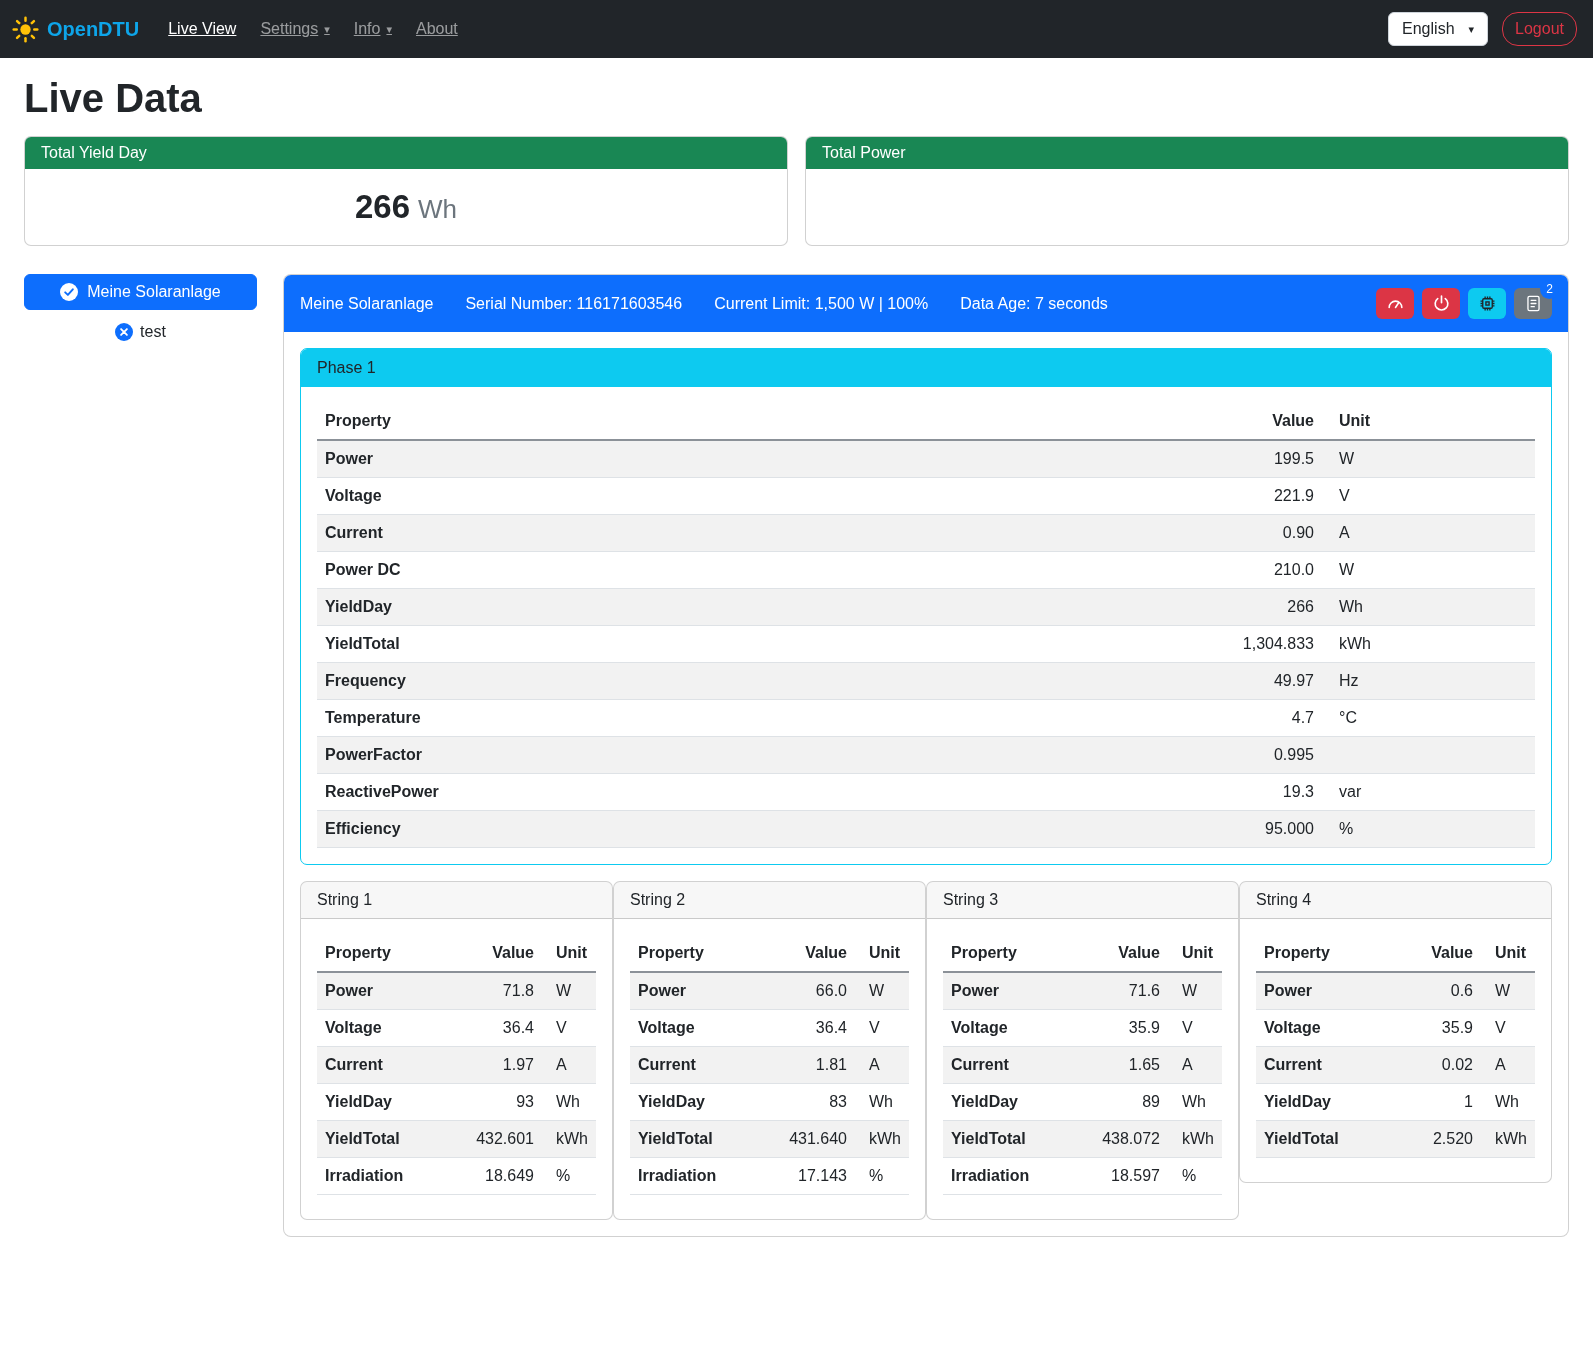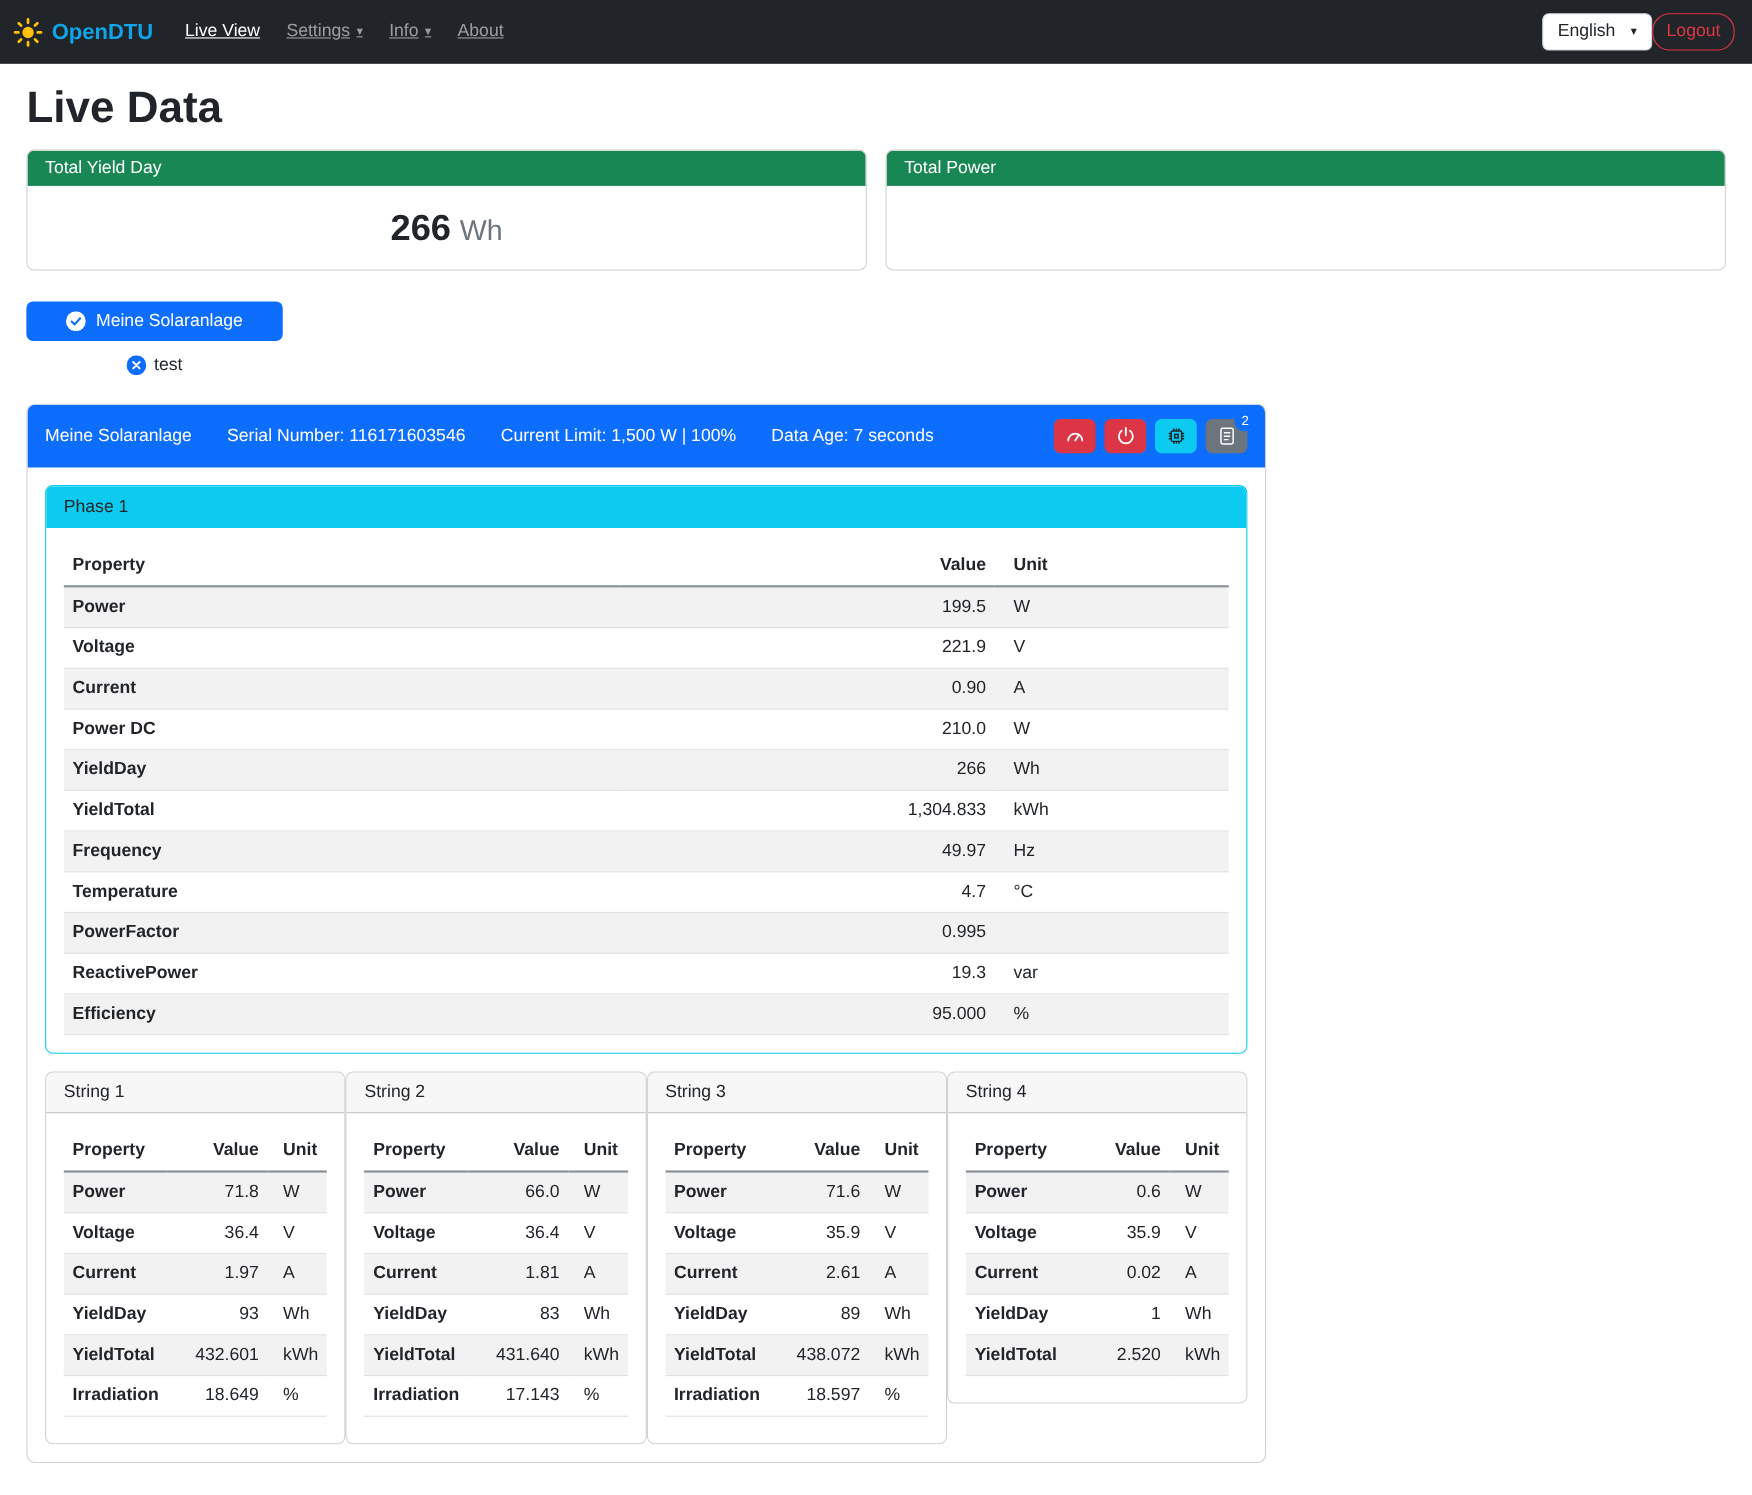--- a/index.html
+++ b/index.html
@@ -29,21 +29,21 @@
   }
   .brand-icon { display: flex; align-items: center; }
   .nav-links { display: flex; align-items: center; gap: 2px; }
   .nav-link {
     color: rgba(255,255,255,.55);
     padding: 8px 11px; font-size: 16px; white-space: nowrap;
     display: flex; align-items: center; text-decoration: underline;
   }
   .nav-link.active { color: #fff; }
   .caret { font-size: 11px; margin-left: 6px; line-height: 1; }
-  .nav-right { margin-left: auto; display: flex; align-items: center; gap: 0; }
+  .nav-right { margin-left: auto; display: flex; align-items: center; gap: 14px; }
   .lang-select {
     background: #fff; color: #212529;
     border: 1px solid #ced4da; border-radius: 6px;
     padding: 7px 13px; font-size: 16px;
     display: flex; align-items: center; gap: 14px;
   }
   .lang-select .caret { color: #212529; margin-left: 0; }
   .logout-btn {
     background: transparent; color: #dc3545;
     border: 1px solid #dc3545; border-radius: 16px;
@@ -62,21 +62,21 @@
   }
   .summary-card-header {
     background: #198754; color: #fff;
     padding: 7px 16px; font-size: 16px;
   }
   .summary-card-body { padding: 19px 16px; text-align: center; }
   .summary-value { font-size: 33px; font-weight: 700; color: #212529; }
   .summary-unit { font-size: 26px; color: #6c757d; margin-left: 8px; font-weight: 400; }
 
   
-  .content-row { display: flex; gap: 26px; margin-top: 28px; align-items: flex-start; flex-direction: column; }
+  .content-row { display: flex; gap: 26px; margin-top: 28px; align-items: flex-start; }
   .sidebar { width: 233px; flex: none; }
   .inverter-btn {
     width: 100%; background: #0d6efd; color: #fff; border: 1px solid #0d6efd;
     border-radius: 6px; padding: 8px 12px; font-size: 16px; font-family: inherit;
     display: flex; align-items: center; justify-content: center; gap: 9px;
   }
   .inverter-alt {
     margin-top: 13px; display: flex; align-items: center; justify-content: center;
     gap: 7px; color: #212529; font-size: 16px;
   }
@@ -497,21 +497,21 @@
                     </tr>
 
                     <tr data-interactable="false">
                       <th class="col-prop" data-interactable="false">Voltage</th>
                       <td class="col-value" data-interactable="false">35.9</td>
                       <td class="col-unit" data-interactable="false">V</td>
                     </tr>
 
                     <tr data-interactable="false">
                       <th class="col-prop" data-interactable="false">Current</th>
-                      <td class="col-value" data-interactable="false">2.61</td>
+                      <td class="col-value" data-interactable="false">1.65</td>
                       <td class="col-unit" data-interactable="false">A</td>
                     </tr>
 
                     <tr data-interactable="false">
                       <th class="col-prop" data-interactable="false">YieldDay</th>
                       <td class="col-value" data-interactable="false">89</td>
                       <td class="col-unit" data-interactable="false">Wh</td>
                     </tr>
 
                     <tr data-interactable="false">

